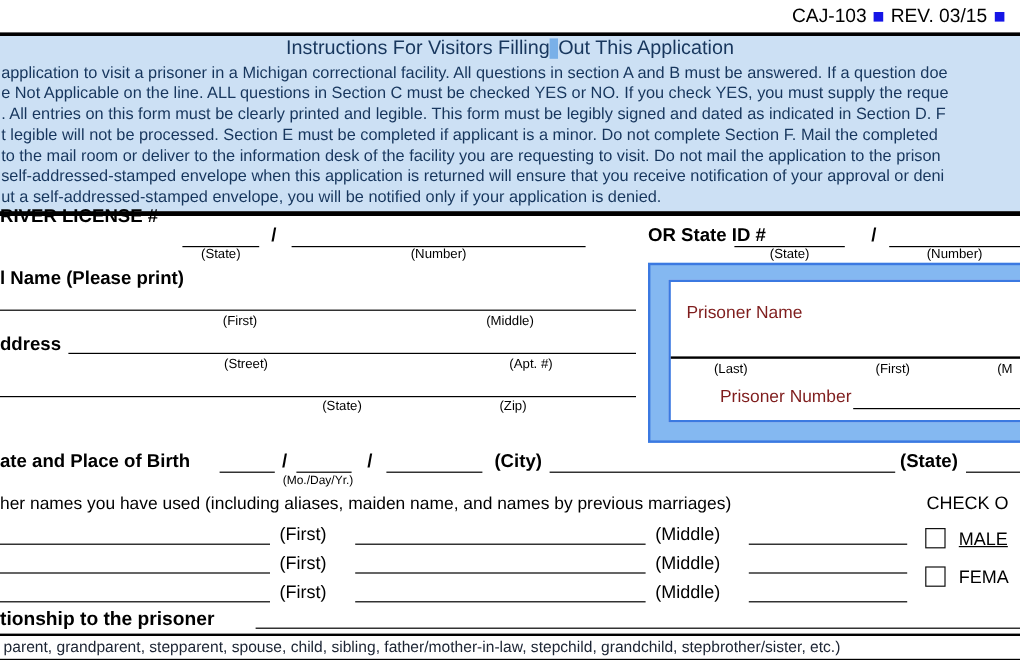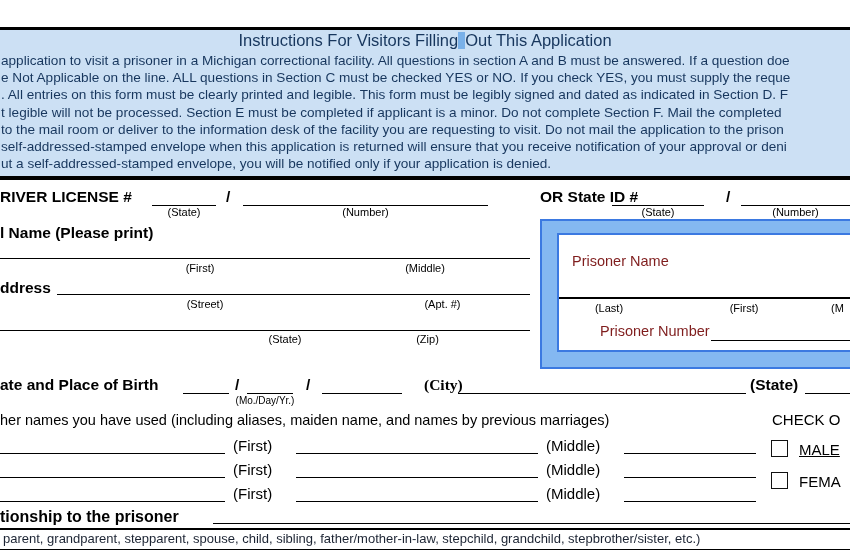--- a/index.html
+++ b/index.html
@@ -37,37 +37,43 @@
   .cb-label{font-size:15px;white-space:nowrap;}
   
   .rel-box{left:0;top:528px;width:850px;height:19px;background:#fff;border-top:2px solid #000;border-bottom:3.5px solid #000;box-sizing:content-box;}
   .rel-text{position:absolute;left:3px;top:1px;font-size:13px;color:#1c2433;white-space:nowrap;}
 </style>
 </head>
 <body>
 
 <div id="canvas">
 
+  <div class="abs form-meta">
+    <span>CAJ-103</span>
+    <span class="blue-sq"></span>
+    <span>REV. 03/15</span>
+    <span class="blue-sq"></span>
+  </div>
   <div class="abs rule" style="top:27px;height:3px;"></div>
 
   <div class="abs instr-box">
     <div class="instr-title"><span>Instructions For Visitors Filling</span><span class="sel-hl"></span><span>Out This Application</span></div>
     <div class="instr-lines">
       <div>application to visit a prisoner in a Michigan correctional facility.  All questions in section A and B must be answered. If a question doe</div>
       <div>e Not Applicable on the line. ALL questions in Section C must be checked YES or NO. If you check YES, you must supply the reque</div>
       <div>.  All entries on this form must be clearly printed and legible. This form must be legibly signed and dated as indicated in Section D. F</div>
       <div>t legible will not be processed. Section E must be completed if applicant is a minor. Do not complete Section F. Mail the completed</div>
       <div>to the mail room or deliver to the information desk of the facility you are requesting to visit.  Do not mail the application to the prison</div>
       <div>self-addressed-stamped envelope when this application is returned will ensure that you receive notification of your approval or deni</div>
       <div>ut a self-addressed-stamped envelope, you will be notified only if your application is denied.</div>
     </div>
   </div>
   <div class="abs rule" style="top:176px;height:3.5px;"></div>
 
-  <div class="abs flabel" style="left:0;top:188px;">RIVER LICENSE #</div>
+  <div class="abs flabel" style="left:0;top:172px;">RIVER LICENSE #</div>
   <div class="abs ln" style="left:152px;top:188px;width:64px;"></div>
   <span class="abs slash" style="left:226px;top:188px;">/</span>
   <div class="abs ln" style="left:243px;top:188px;width:245px;"></div>
   <div class="abs sm" style="left:152px;top:206px;width:64px;">(State)</div>
   <div class="abs sm" style="left:243px;top:206px;width:245px;">(Number)</div>
 
   <div class="abs flabel" style="left:540px;top:188px;text-align:right;">OR State ID #</div>
   <div class="abs ln" style="left:612px;top:188px;width:92px;"></div>
   <span class="abs slash" style="left:726px;top:188px;">/</span>
   <div class="abs ln" style="left:741px;top:188px;width:109px;"></div>
@@ -99,21 +105,21 @@
     <div class="abs" style="left:152px;top:90px;width:142px;border-bottom:1.5px solid #000;height:15px;"></div>
   </div>
 
   <div class="abs flabel" style="left:0;top:376px;">ate and Place of Birth</div>
   <div class="abs ln" style="left:183px;top:376px;width:46px;"></div>
   <span class="abs slash" style="left:235px;top:376px;">/</span>
   <div class="abs ln" style="left:247px;top:376px;width:46px;"></div>
   <span class="abs slash" style="left:306px;top:376px;">/</span>
   <div class="abs ln" style="left:322px;top:376px;width:80px;"></div>
   <div class="abs xs" style="left:210px;top:395px;width:110px;">(Mo./Day/Yr.)</div>
-  <div class="abs flabel" style="left:424px;top:376px;font-family:Liberation Serif, serif;">(City)</div>
+  <div class="abs flabel" style="left:412px;top:376px;">(City)</div>
   <div class="abs ln" style="left:458px;top:376px;width:288px;"></div>
   <div class="abs flabel" style="left:750px;top:376px;">(State)</div>
   <div class="abs ln" style="left:805px;top:376px;width:45px;"></div>
 
   <div class="abs plain" style="left:0;top:412px;">her names you have used (including aliases, maiden name, and names by previous marriages)</div>
 
   <div class="abs ln" style="left:0;top:436px;width:225px;"></div>
   <span class="abs rowlbl" style="left:233px;top:437px;">(First)</span>
   <div class="abs ln" style="left:296px;top:436px;width:242px;"></div>
   <span class="abs rowlbl" style="left:546px;top:437px;">(Middle)</span>

